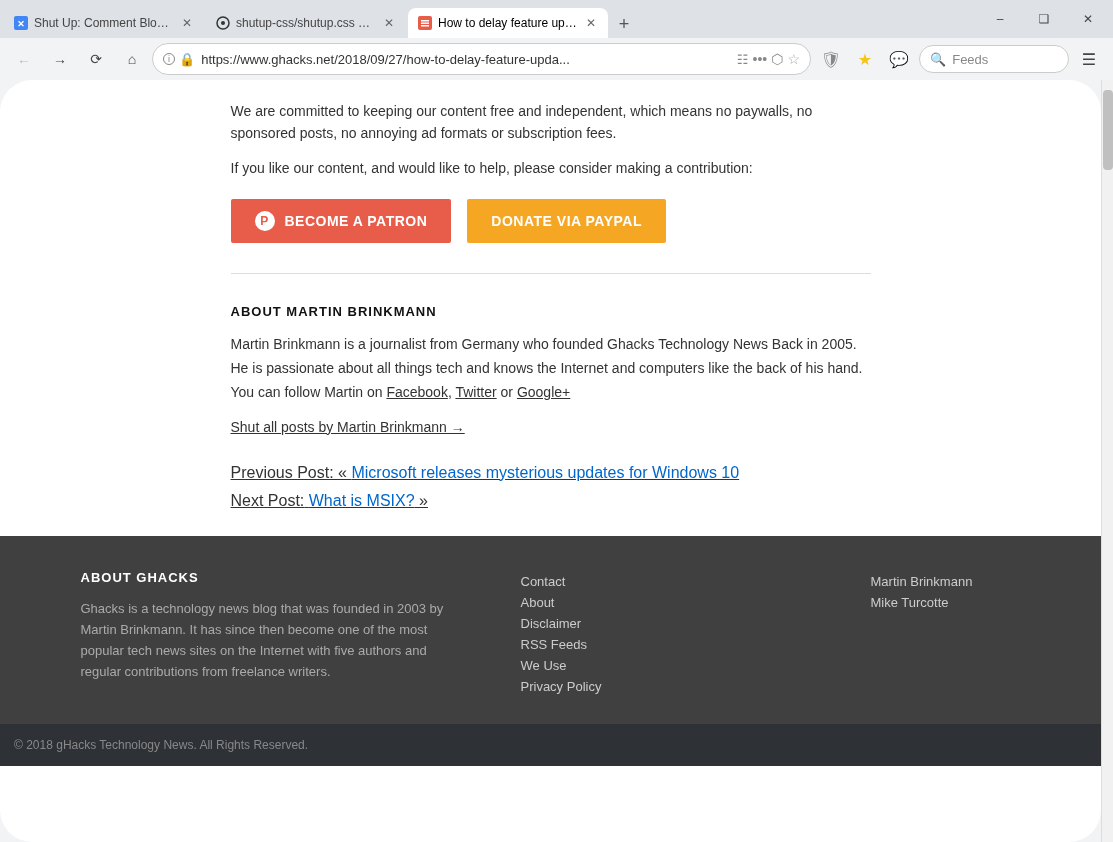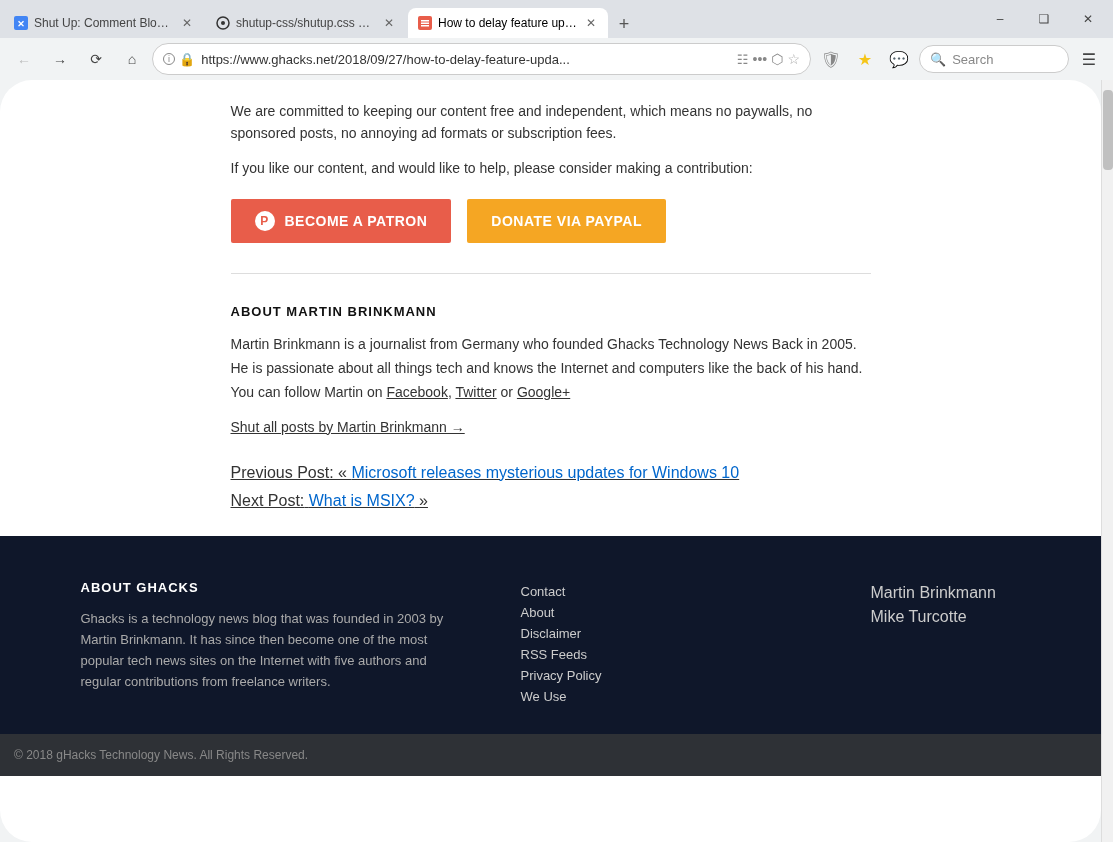--- a/index.html
+++ b/index.html
@@ -310,23 +310,23 @@
       text-decoration: underline;
     }
 
     .post-nav a {
       color: #0066cc;
       text-decoration: none;
     }
 
     
     .site-footer {
-      background: #0f172a;
+      background: #404040;
       color: #ccc;
-      padding: 44px 0 0 0;
+      padding: 34px 0 0 0;
     }
 
     .footer-inner {
       max-width: 1000px;
       margin: 0 auto;
       padding: 0 30px;
       display: flex;
       gap: 60px;
     }
 
@@ -367,21 +367,21 @@
     .footer-authors {
       flex: 0 0 150px;
       display: flex;
       flex-direction: column;
       gap: 6px;
       padding-top: 4px;
     }
     .footer-authors a {
       color: #ccc;
       text-decoration: none;
-      font-size: 16px;
+      font-size: 13px;
       cursor: pointer;
     }
 
     .footer-copyright {
       background: #2e3136;
       color: #888;
       text-align: left;
       font-size: 12px;
       padding: 14px;
       margin-top: 30px;
@@ -471,21 +471,21 @@
     </div>
 
     <div class="nav-right-tools">
       <button class="nav-btn" style="font-size:16px; color:#888;">🛡</button>
       <button class="nav-btn" style="font-size:16px; color:#f5c518;">★</button>
       <button class="nav-btn" style="font-size:16px; color:#888;">💬</button>
     </div>
 
     <div class="search-box">
       <span style="color:#888; font-size:13px;">🔍</span>
-      <span style="color:#888;">Search</span>
+      <span style="color:#888;">Feeds</span>
     </div>
 
     <button class="nav-btn" style="font-size:16px;">☰</button>
   </div>
 
   <div class="page-viewport">
     <div class="page-content">
 
       <div class="article-body">
 
@@ -533,22 +533,22 @@
           <div class="footer-about">
             <h3>ABOUT GHACKS</h3>
             <p>Ghacks is a technology news blog that was founded in 2003 by Martin Brinkmann. It has since then become one of the most popular tech news sites on the Internet with five authors and regular contributions from freelance writers.</p>
           </div>
 
           <div class="footer-links">
             <a href="#">Contact</a>
             <a href="#">About</a>
             <a href="#">Disclaimer</a>
             <a href="#">RSS Feeds</a>
+            <a href="#">We Use</a>
             <a href="#">Privacy Policy</a>
-            <a href="#">We Use</a>
           </div>
 
           <div class="footer-authors">
             <a href="#">Martin Brinkmann</a>
             <a href="#">Mike Turcotte</a>
           </div>
         </div>
 
         <div class="footer-copyright">© 2018 gHacks Technology News. All Rights Reserved.</div>
       </footer>

